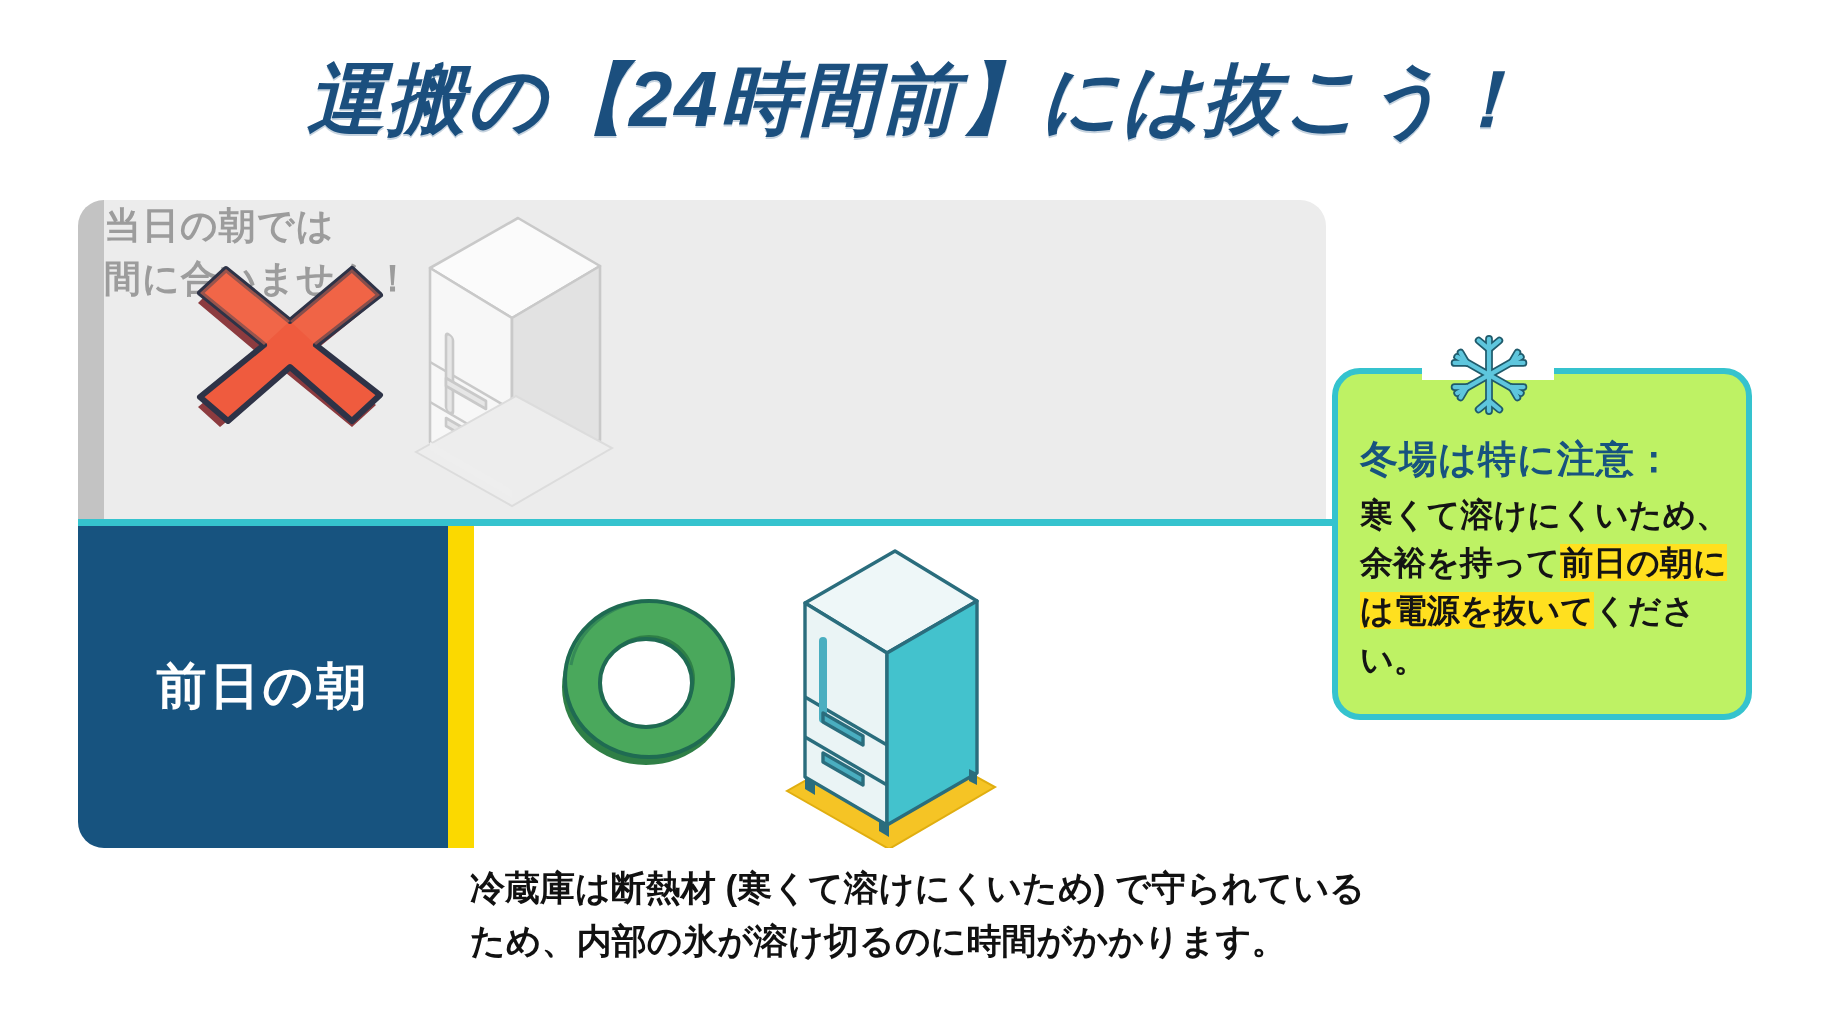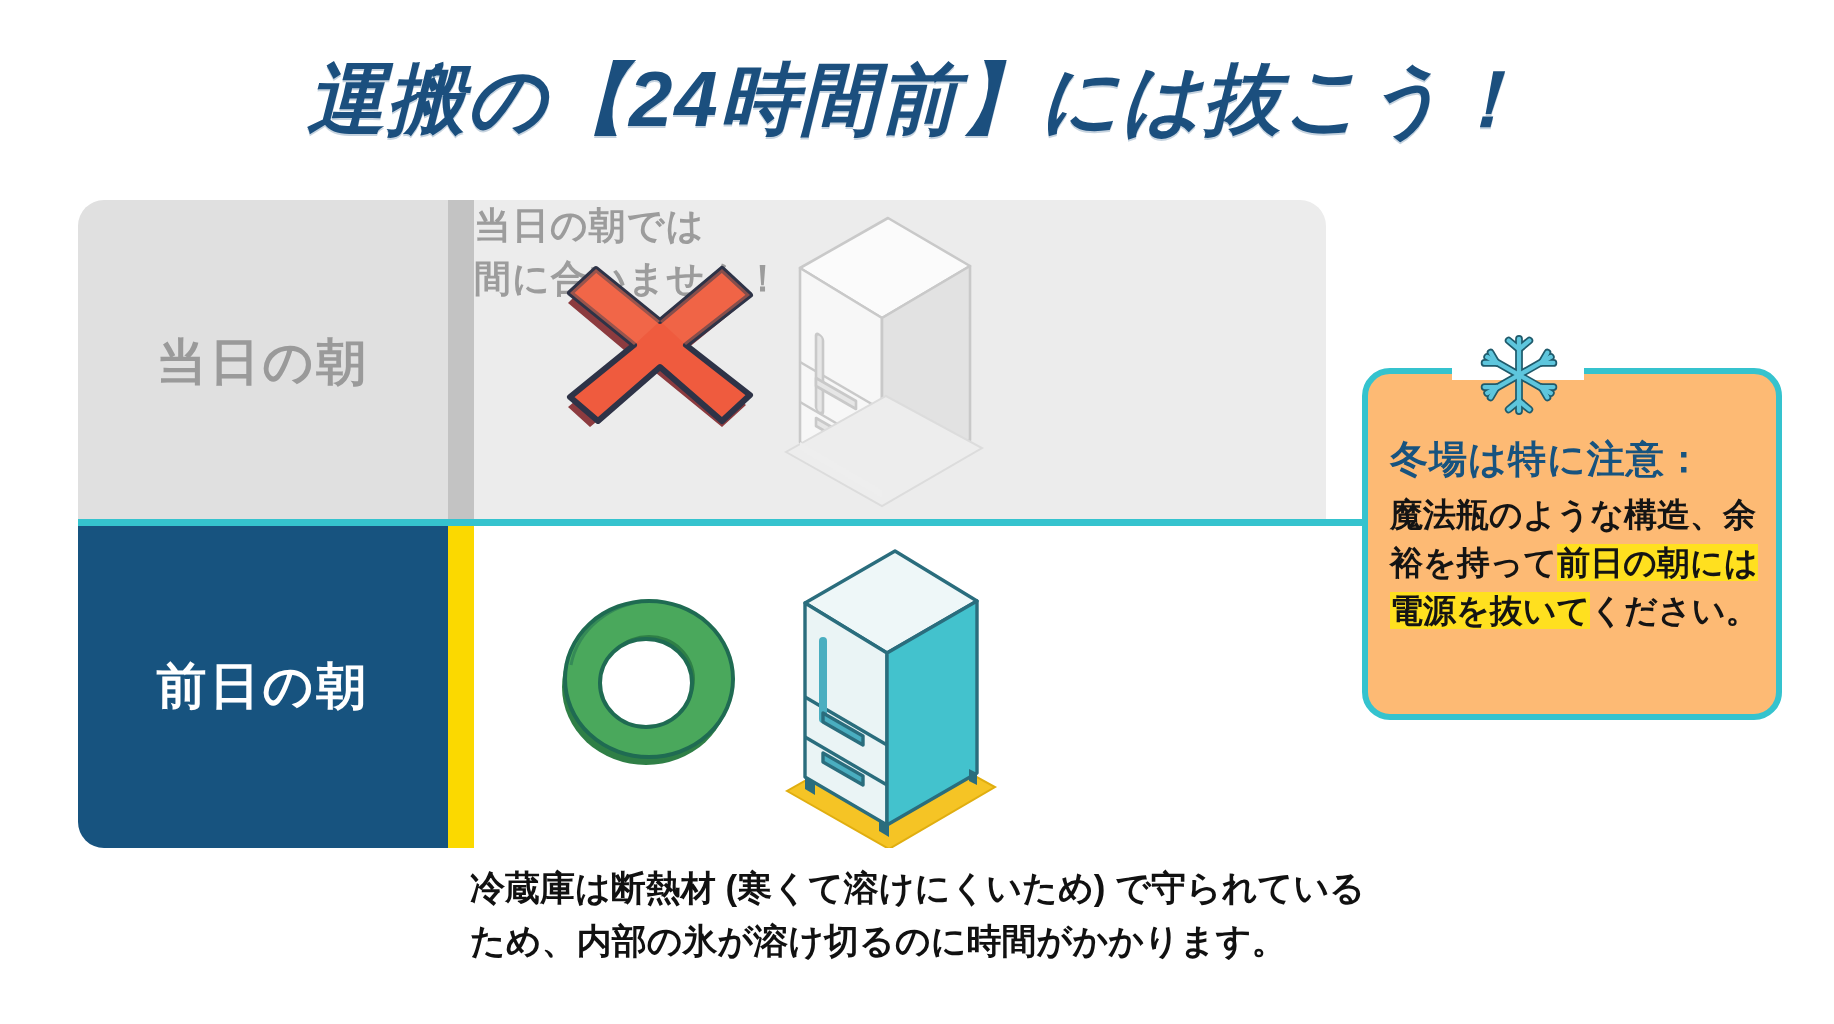--- a/index.html
+++ b/index.html
@@ -113,27 +113,27 @@
     letter-spacing: 1px;
     white-space: pre-line;
   }
 
   .o-mark      { left: 75px;  top: 55px;  }
   .fridge-blue { left: 295px; top: -5px;  }
 
   
   .callout {
     position: absolute;
-    left: 1362px;
+    left: 1332px;
     top: 368px;
     width: 420px;
     height: 352px;
     border: 6px solid #35c3ce;
     border-radius: 28px;
-    background: #fdba74;
+    background: #bef264;
     box-sizing: border-box;
     z-index: 10;
     padding-left: 8px;
   }
   
   .callout-notch {
     position: absolute;
     left: 84px;
     top: -8px;
     width: 132px;
@@ -189,21 +189,20 @@
   }
 </style>
 </head>
 <body>
 
 <div class="title">運搬の【24時間前】には抜こう！</div>
 
 <div class="table-card">
 
   <div class="row row-top">
-    <div class="label-cell label-top">当日の朝</div>
     <div class="accent accent-top"></div>
     <div class="content-cell content-top">
 
       <div class="ill x-mark">
         <svg width="210" height="190" viewBox="0 0 210 190">
           <g>
             <polygon points="36,36 14,58 76,110 14,162 36,182 102,128 168,182 192,160 128,108 192,56 168,34 102,88" fill="#8c3b3f"></polygon>
             <polygon points="42,24 16,48 80,100 16,152 44,176 106,122 168,176 196,150 132,100 196,50 168,24 106,76" fill="#ef5b3e" stroke="#2e3347" stroke-width="6" stroke-linejoin="round"></polygon>
             <polygon points="42,24 16,48 80,100 106,76" fill="#f26f50" opacity="0.55"></polygon>
             <polygon points="168,24 196,50 132,100 106,76" fill="#f26f50" opacity="0.45"></polygon>
@@ -314,18 +313,18 @@
         <path d="M 24 36 L 10 36 M 24 36 L 17 24"></path>
         <path d="M 76 64 L 90 64 M 76 64 L 83 76"></path>
         <path d="M 76 36 L 90 36 M 76 36 L 83 24"></path>
         <path d="M 24 64 L 10 64 M 24 64 L 17 76"></path>
       </g>
     </svg>
   </div>
 
   <div class="callout-inner">
     <div class="callout-head">冬場は特に注意：</div>
-    <div class="callout-body"><span>魔法瓶のような構造、余裕を持って</span><span class="hl">前日の朝には電源を抜いて</span><span>ください。</span></div>
+    <div class="callout-body"><span>寒くて溶けにくいため、余裕を持って</span><span class="hl">前日の朝には電源を抜いて</span><span>ください。</span></div>
   </div>
 </div>
 
 <div class="caption">冷蔵庫は断熱材 (寒くて溶けにくいため) で守られている
 ため、内部の氷が溶け切るのに時間がかかります。</div>
 
 </body></html>

